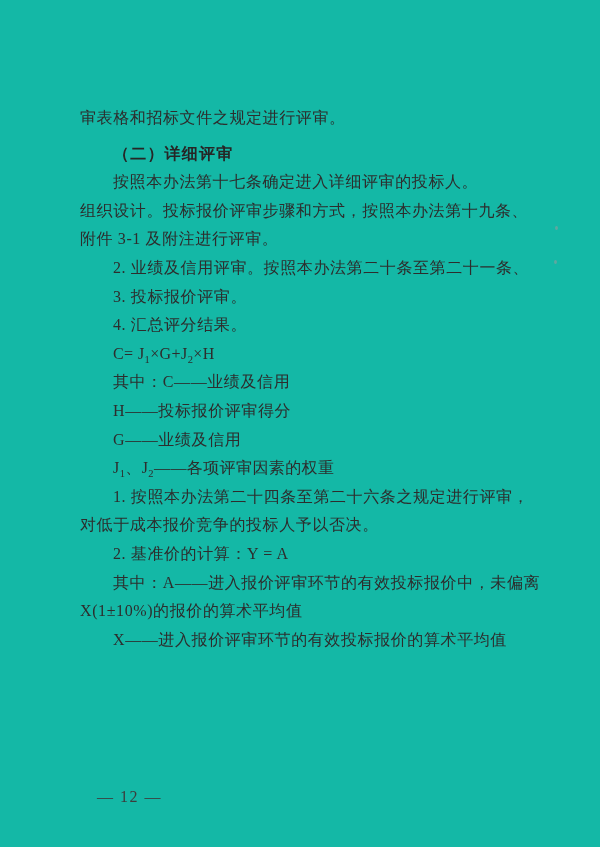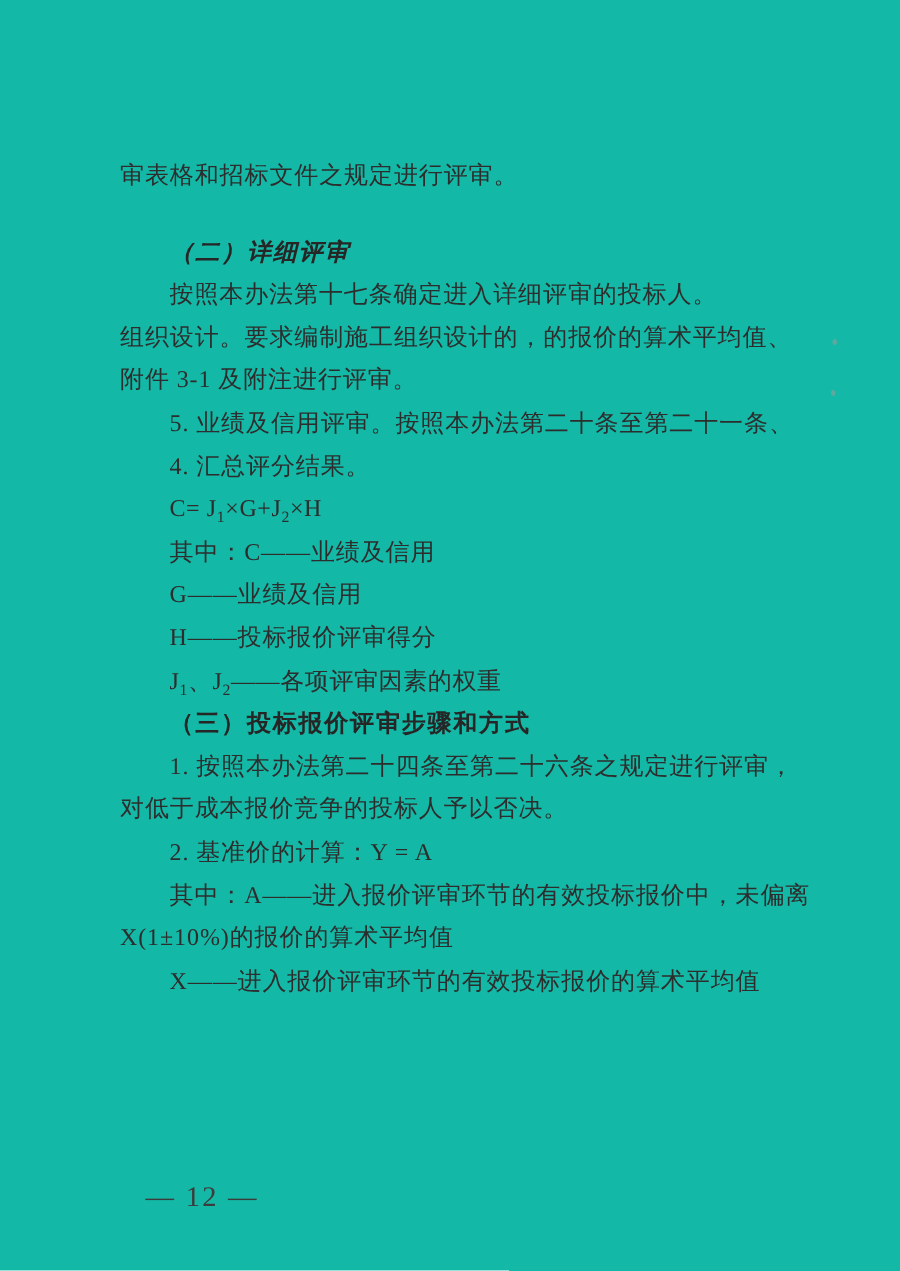--- a/index.html
+++ b/index.html
@@ -30,35 +30,34 @@
   }
   .indent {
     padding-left: 33px;
   }
   .heading {
     font-weight: 700;
     letter-spacing: 1.2px;
     color: #262626;
   }
   .gap-before {
-    margin-top: 22px;
-    font-style: italic;
+    margin-top: 7px;
   }
   .formula span, .formula sub {
     letter-spacing: 0.4px;
   }
   .formula sub {
     font-size: 10.5px;
     line-height: 0;
   }
   .page-number {
     position: absolute;
     left: 97px;
     top: 788px;
-    font-size: 19px;
+    font-size: 16px;
     letter-spacing: 1.5px;
     color: #3c3c3c;
   }
   .speck {
     position: absolute;
     width: 3px;
     height: 4px;
     background: #9a9a9a;
     opacity: 0.55;
     border-radius: 50%;
@@ -68,38 +67,38 @@
 </style>
 </head>
 <body>
 
 <div class="page">
   <div class="text-block">
 
     <div class="line">审表格和招标文件之规定进行评审。</div>
     <div class="line indent heading gap-before">（二）详细评审</div>
     <div class="line indent">按照本办法第十七条确定进入详细评审的投标人。</div>
-    <div class="line">组织设计。要求编制施工组织设计的，的报价的算术平均值、</div>
+    <div class="line">组织设计。投标报价评审步骤和方式，按照本办法第十九条、</div>
     <div class="line">附件 3-1 及附注进行评审。</div>
-    <div class="line indent">5. 业绩及信用评审。按照本办法第二十条至第二十一条、</div>
+    <div class="line indent">2. 业绩及信用评审。按照本办法第二十条至第二十一条、</div>
+    <div class="line indent">3. 投标报价评审。</div>
     <div class="line indent">4. 汇总评分结果。</div>
 
     <div class="line indent formula">
       <span>C= J</span><sub>1</sub><span>×G+J</span><sub>2</sub><span>×H</span>
     </div>
 
     <div class="line indent">其中：C——业绩及信用</div>
+    <div class="line indent">H——投标报价评审得分</div>
     <div class="line indent">G——业绩及信用</div>
-    <div class="line indent">H——投标报价评审得分</div>
 
     <div class="line indent formula">
       <span>J</span><sub>1</sub><span>、J</span><sub>2</sub><span>——各项评审因素的权重</span>
     </div>
 
-    <div class="line indent heading">（三）投标报价评审步骤和方式</div>
     <div class="line indent">1. 按照本办法第二十四条至第二十六条之规定进行评审，</div>
     <div class="line">对低于成本报价竞争的投标人予以否决。</div>
     <div class="line indent">2. 基准价的计算：Y = A</div>
     <div class="line indent">其中：A——进入报价评审环节的有效投标报价中，未偏离</div>
     <div class="line">X(1±10%)的报价的算术平均值</div>
     <div class="line indent">X——进入报价评审环节的有效投标报价的算术平均值</div>
 
   </div>
 
   <div class="page-number">— 12 —</div>

